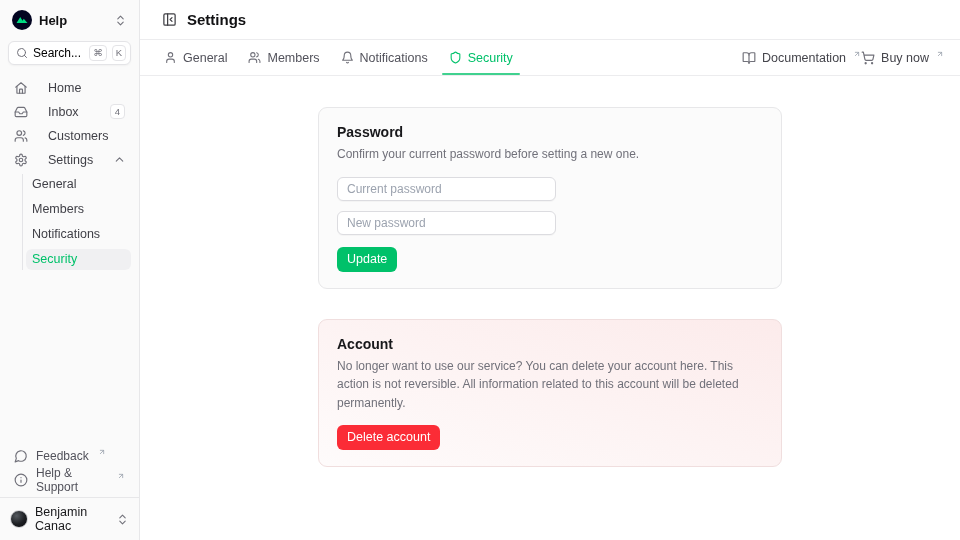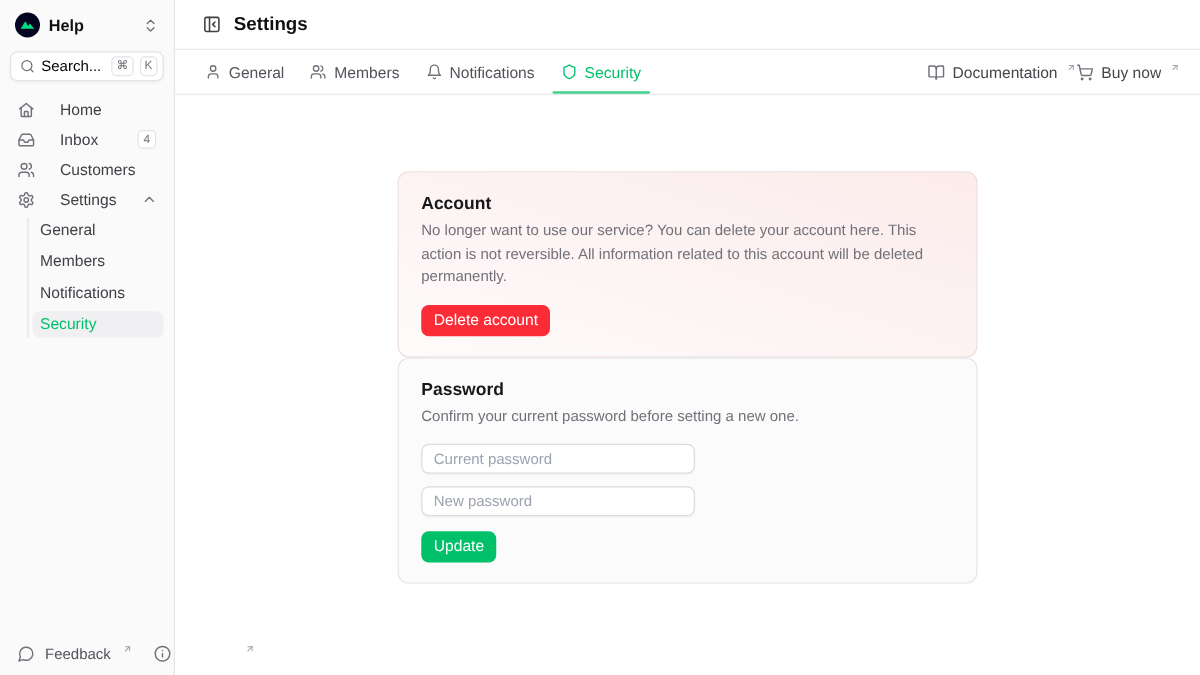--- a/index.html
+++ b/index.html
@@ -47,21 +47,21 @@
   .sub-list {
     margin-left: 14px; border-left: 1px solid #e4e4e7; padding-left: 3px;
     display: flex; flex-direction: column; gap: 4px;
   }
   .sub-item {
     padding: 3px 6px; border-radius: 6px; font-size: 12.5px; color: #3f3f46;
     cursor: pointer; line-height: 1.2;
   }
   .sub-item.active { background: #f0f0f2; color: #00c16a; font-weight: 500; }
 
-  .sidebar-footer { margin-top: auto; display: flex; flex-direction: row; gap: 5px; padding-bottom: 8px; }
+  .sidebar-footer { margin-top: auto; display: flex; flex-direction: column; gap: 5px; padding-bottom: 8px; }
   .footer-item {
     display: flex; align-items: center; gap: 8px; padding: 2px 6px; height: 19px;
     color: #52525b; font-size: 12px; font-weight: 500; cursor: pointer;
   }
   .footer-item .nav-icon { color: #71717a; }
   .ext-arrow { color: #9ca3af; margin-left: 1px; transform: translateY(-4px); }
 
   .user-row {
     border-top: 1px solid #e7e7e9; margin: 0 -8px; padding: 7px 10px;
     display: flex; align-items: center; gap: 7px; cursor: pointer; background: #fafafa;
@@ -217,20 +217,28 @@
           <path d="M12 8h.01"></path>
         </svg>
       <span>Help &amp; Support</span>
       <svg class="ext-arrow" viewBox="0 0 24 24" width="8" height="8" fill="none" stroke="currentColor" stroke-width="2.5" stroke-linecap="round" stroke-linejoin="round">
           <path d="M7 7h10v10"></path>
           <path d="M7 17 17 7"></path>
         </svg>
     </div>
   </div>
 
+  <div class="user-row">
+    <span class="avatar"></span>
+    <span class="user-name">Benjamin Canac</span>
+    <svg class="muted-icon" viewBox="0 0 24 24" width="13" height="13" fill="none" stroke="currentColor" stroke-width="2" stroke-linecap="round" stroke-linejoin="round">
+        <path d="m7 15 5 5 5-5"></path>
+        <path d="m7 9 5-5 5 5"></path>
+      </svg>
+  </div>
 </aside>
 
 <main class="main">
 
   <div class="header">
     <span class="collapse-btn">
       <svg viewBox="0 0 24 24" width="15" height="15" fill="none" stroke="currentColor" stroke-width="2" stroke-linecap="round" stroke-linejoin="round">
           <rect x="3" y="3" width="18" height="18" rx="2"></rect>
           <path d="M9 3v18"></path>
           <path d="m16 15-3-3 3-3"></path>
@@ -292,28 +300,28 @@
         <svg class="ext-arrow" viewBox="0 0 24 24" width="8" height="8" fill="none" stroke="currentColor" stroke-width="2.5" stroke-linecap="round" stroke-linejoin="round">
             <path d="M7 7h10v10"></path>
             <path d="M7 17 17 7"></path>
           </svg>
       </div>
     </div>
   </div>
 
   <div class="content">
 
-    <section class="card card-account">
-      <h2 class="card-title">Account</h2>
-      <p class="card-desc">No longer want to use our service? You can delete your account here. This action is not reversible. All information related to this account will be deleted permanently.</p>
-      <button class="btn btn-delete">Delete account</button>
-    </section>
-
     <section class="card card-password">
       <h2 class="card-title">Password</h2>
       <p class="card-desc">Confirm your current password before setting a new one.</p>
       <input type="password" class="pw-input" placeholder="Current password" style="">
       <input type="password" class="pw-input" placeholder="New password" style="">
       <button class="btn btn-update">Update</button>
     </section>
 
+    <section class="card card-account">
+      <h2 class="card-title">Account</h2>
+      <p class="card-desc">No longer want to use our service? You can delete your account here. This action is not reversible. All information related to this account will be deleted permanently.</p>
+      <button class="btn btn-delete">Delete account</button>
+    </section>
+
   </div>
 </main>
 
 </body></html>

